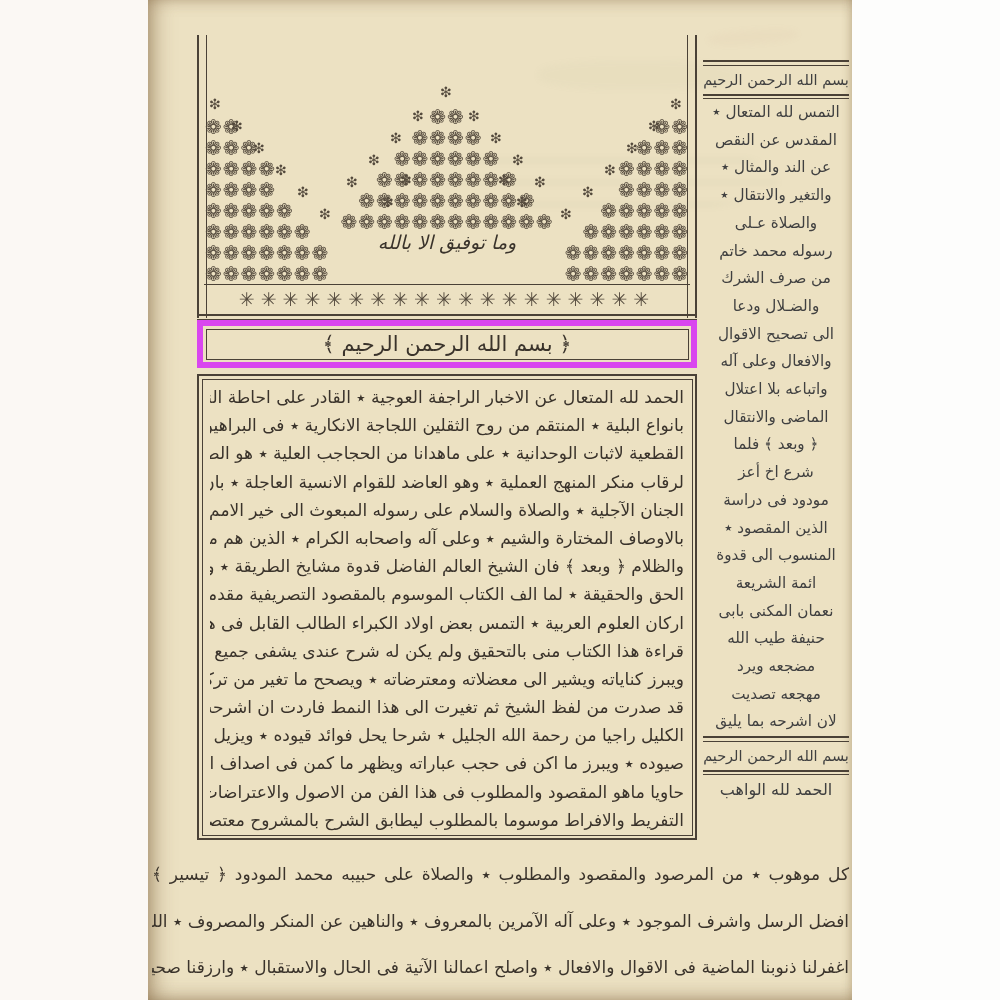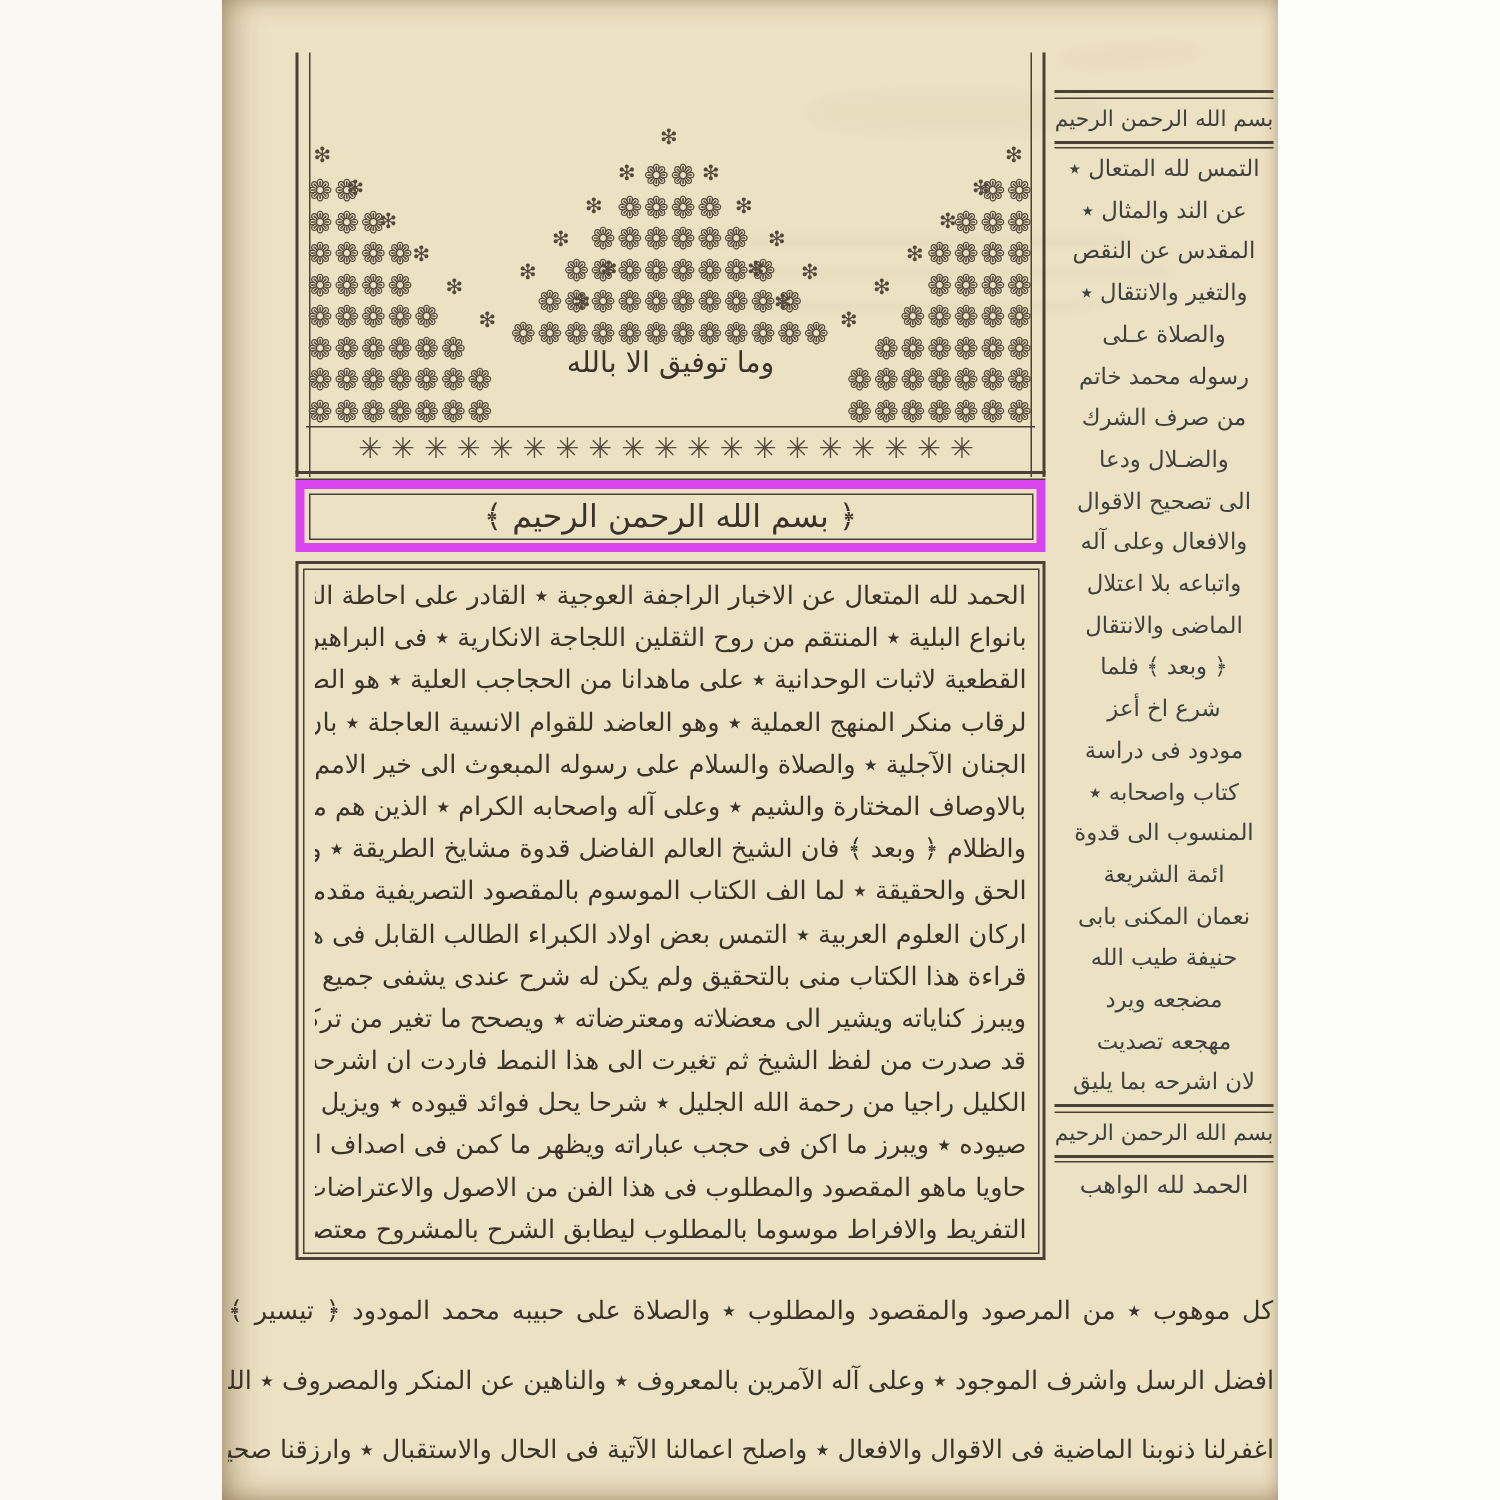--- a/index.html
+++ b/index.html
@@ -23,21 +23,21 @@
   
   .headpiece{position:absolute;left:49px;top:35px;width:500px;height:283px;color:#4a4136;}
   .side-border{position:absolute;top:0;bottom:0;width:7px;}
   .side-border.l{left:0;border-left:2.5px solid #4a4136;border-right:1.5px solid #4a4136;}
   .side-border.r{right:0;border-right:2.5px solid #4a4136;border-left:1.5px solid #4a4136;}
   .orn-row{position:absolute;white-space:nowrap;font-size:20px;line-height:21px;letter-spacing:1px;color:#544a3d;}
   .orn-row.centered{left:50%;transform:translateX(-50%);}
   .orn-sprig{position:absolute;font-size:14px;line-height:14px;color:#544a3d;}
   .invocation{
     position:absolute;left:50%;top:196px;transform:translateX(-50%);
-    font-size:19px;color:#3a332b;white-space:nowrap;direction:rtl;letter-spacing:.5px;
+    font-size:19px;color:#3a332b;white-space:nowrap;direction:rtl;letter-spacing:.5px;font-style:italic;
   }
   .star-band{
     position:absolute;left:7px;right:7px;top:249px;height:28px;
     border-top:1.5px solid #4a4136;
     font-size:19px;line-height:28px;letter-spacing:6px;text-align:center;
     overflow:hidden;color:#544a3d;white-space:nowrap;
   }
   .band-rule-a{position:absolute;left:0;right:0;top:279px;border-top:2.5px solid #4a4136;}
   .band-rule-b{position:absolute;left:0;right:0;top:284px;border-top:1.5px solid #4a4136;}
   
@@ -187,35 +187,35 @@
   <div class="margin-col">
     <div class="mrule"></div>
     <div class="mgap"></div>
     <div class="mrule thin"></div>
     <div class="m-basmala">بسم الله الرحمن الرحيم</div>
     <div class="mrule"></div>
     <div class="mgap"></div>
     <div class="mrule thin"></div>
     <div class="margin-lines">
         <div class="mline">التمس لله المتعال ٭</div>
+        <div class="mline">المقدس عن النقص</div>
         <div class="mline">عن الند والمثال ٭</div>
-        <div class="mline">المقدس عن النقص</div>
         <div class="mline">والتغير والانتقال ٭</div>
         <div class="mline">والصلاة عـلى</div>
         <div class="mline">رسوله محمد خاتم</div>
         <div class="mline">من صرف الشرك</div>
         <div class="mline">والضـلال ودعا</div>
         <div class="mline">الى تصحيح الاقوال</div>
         <div class="mline">والافعال وعلى آله</div>
         <div class="mline">واتباعه بلا اعتلال</div>
         <div class="mline">الماضى والانتقال</div>
         <div class="mline">﴿ وبعد ﴾ فلما</div>
         <div class="mline">شرع اخ أعز</div>
         <div class="mline">مودود فى دراسة</div>
-        <div class="mline">كتاب واصحابه ٭</div>
+        <div class="mline">الذين المقصود ٭</div>
         <div class="mline">المنسوب الى قدوة</div>
         <div class="mline">ائمة الشريعة</div>
         <div class="mline">نعمان المكنى بابى</div>
         <div class="mline">حنيفة طيب الله</div>
         <div class="mline">مضجعه ويرد</div>
         <div class="mline">مهجعه تصديت</div>
         <div class="mline">لان اشرحه بما يليق</div>
       </div>
     <div class="mrule"></div>
     <div class="mgap"></div>

